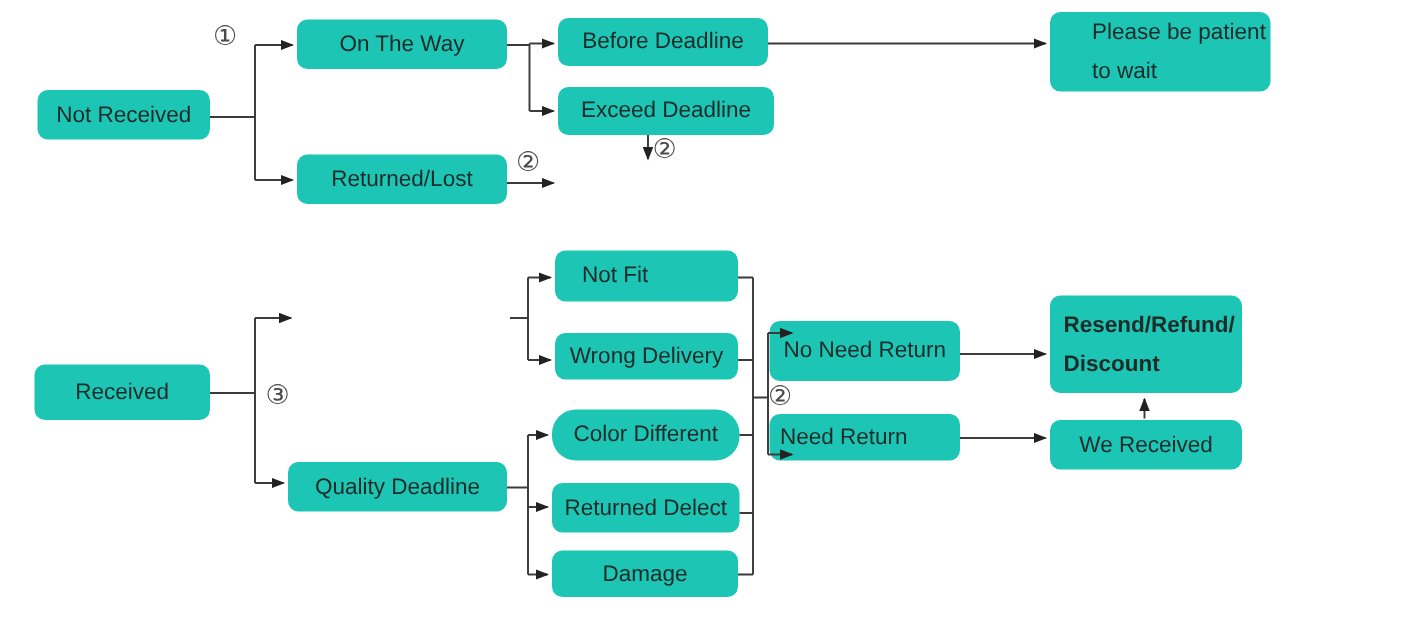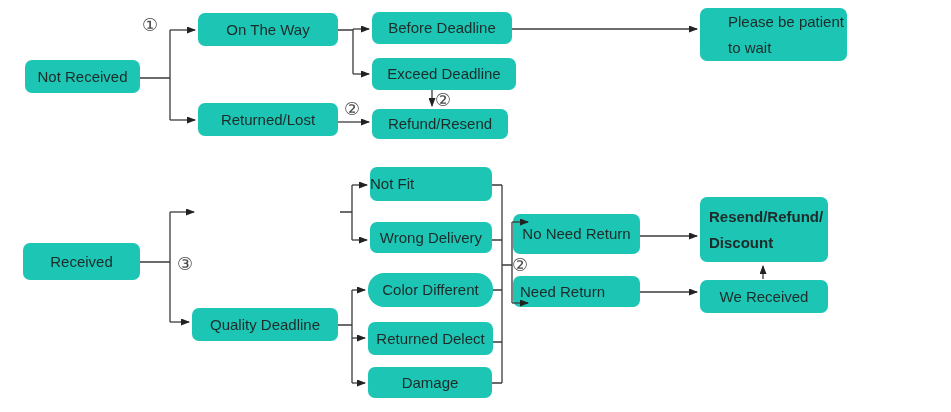--- a/index.html
+++ b/index.html
@@ -46,31 +46,30 @@
   <div class="node" style="left:25px;top:60px;width:115px;height:33px;">Not Received</div>
 
   <div class="node" style="left:198px;top:13px;width:140px;height:33px;">On The Way</div>
 
   <div class="node" style="left:198px;top:103px;width:140px;height:33px;">Returned/Lost</div>
 
   <div class="node" style="left:372px;top:12px;width:140px;height:32px;">Before Deadline</div>
 
   <div class="node" style="left:372px;top:58px;width:144px;height:32px;">Exceed Deadline</div>
 
-  <div class="node" style="left:372px;top:109px;width:136px;height:30px;">Refund/Resend</div>
 
   <div class="node align-left" style="left:700px;top:8px;width:147px;height:53px;padding-left:28px;line-height:26px;">Please be patient
 to wait</div>
 
   <div class="node" style="left:23px;top:243px;width:117px;height:37px;">Received</div>
 
 
   <div class="node" style="left:192px;top:308px;width:146px;height:33px;">Quality Deadline</div>
 
-  <div class="node align-left" style="left:370px;top:167px;width:122px;height:34px;">Not Fit</div>
+  <div class="node align-left" style="left:370px;top:167px;width:122px;height:34px;padding-left:18px;">Not Fit</div>
 
   <div class="node" style="left:370px;top:222px;width:122px;height:31px;">Wrong Delivery</div>
 
   <div class="node" style="left:368px;top:273px;width:125px;height:34px;border-radius:16px;">Color Different</div>
 
   <div class="node" style="left:368px;top:322px;width:125px;height:33px;">Returned Delect</div>
 
   <div class="node" style="left:368px;top:367px;width:124px;height:31px;">Damage</div>
 
   <div class="node" style="left:513px;top:214px;width:127px;height:40px;">No Need Return</div>

